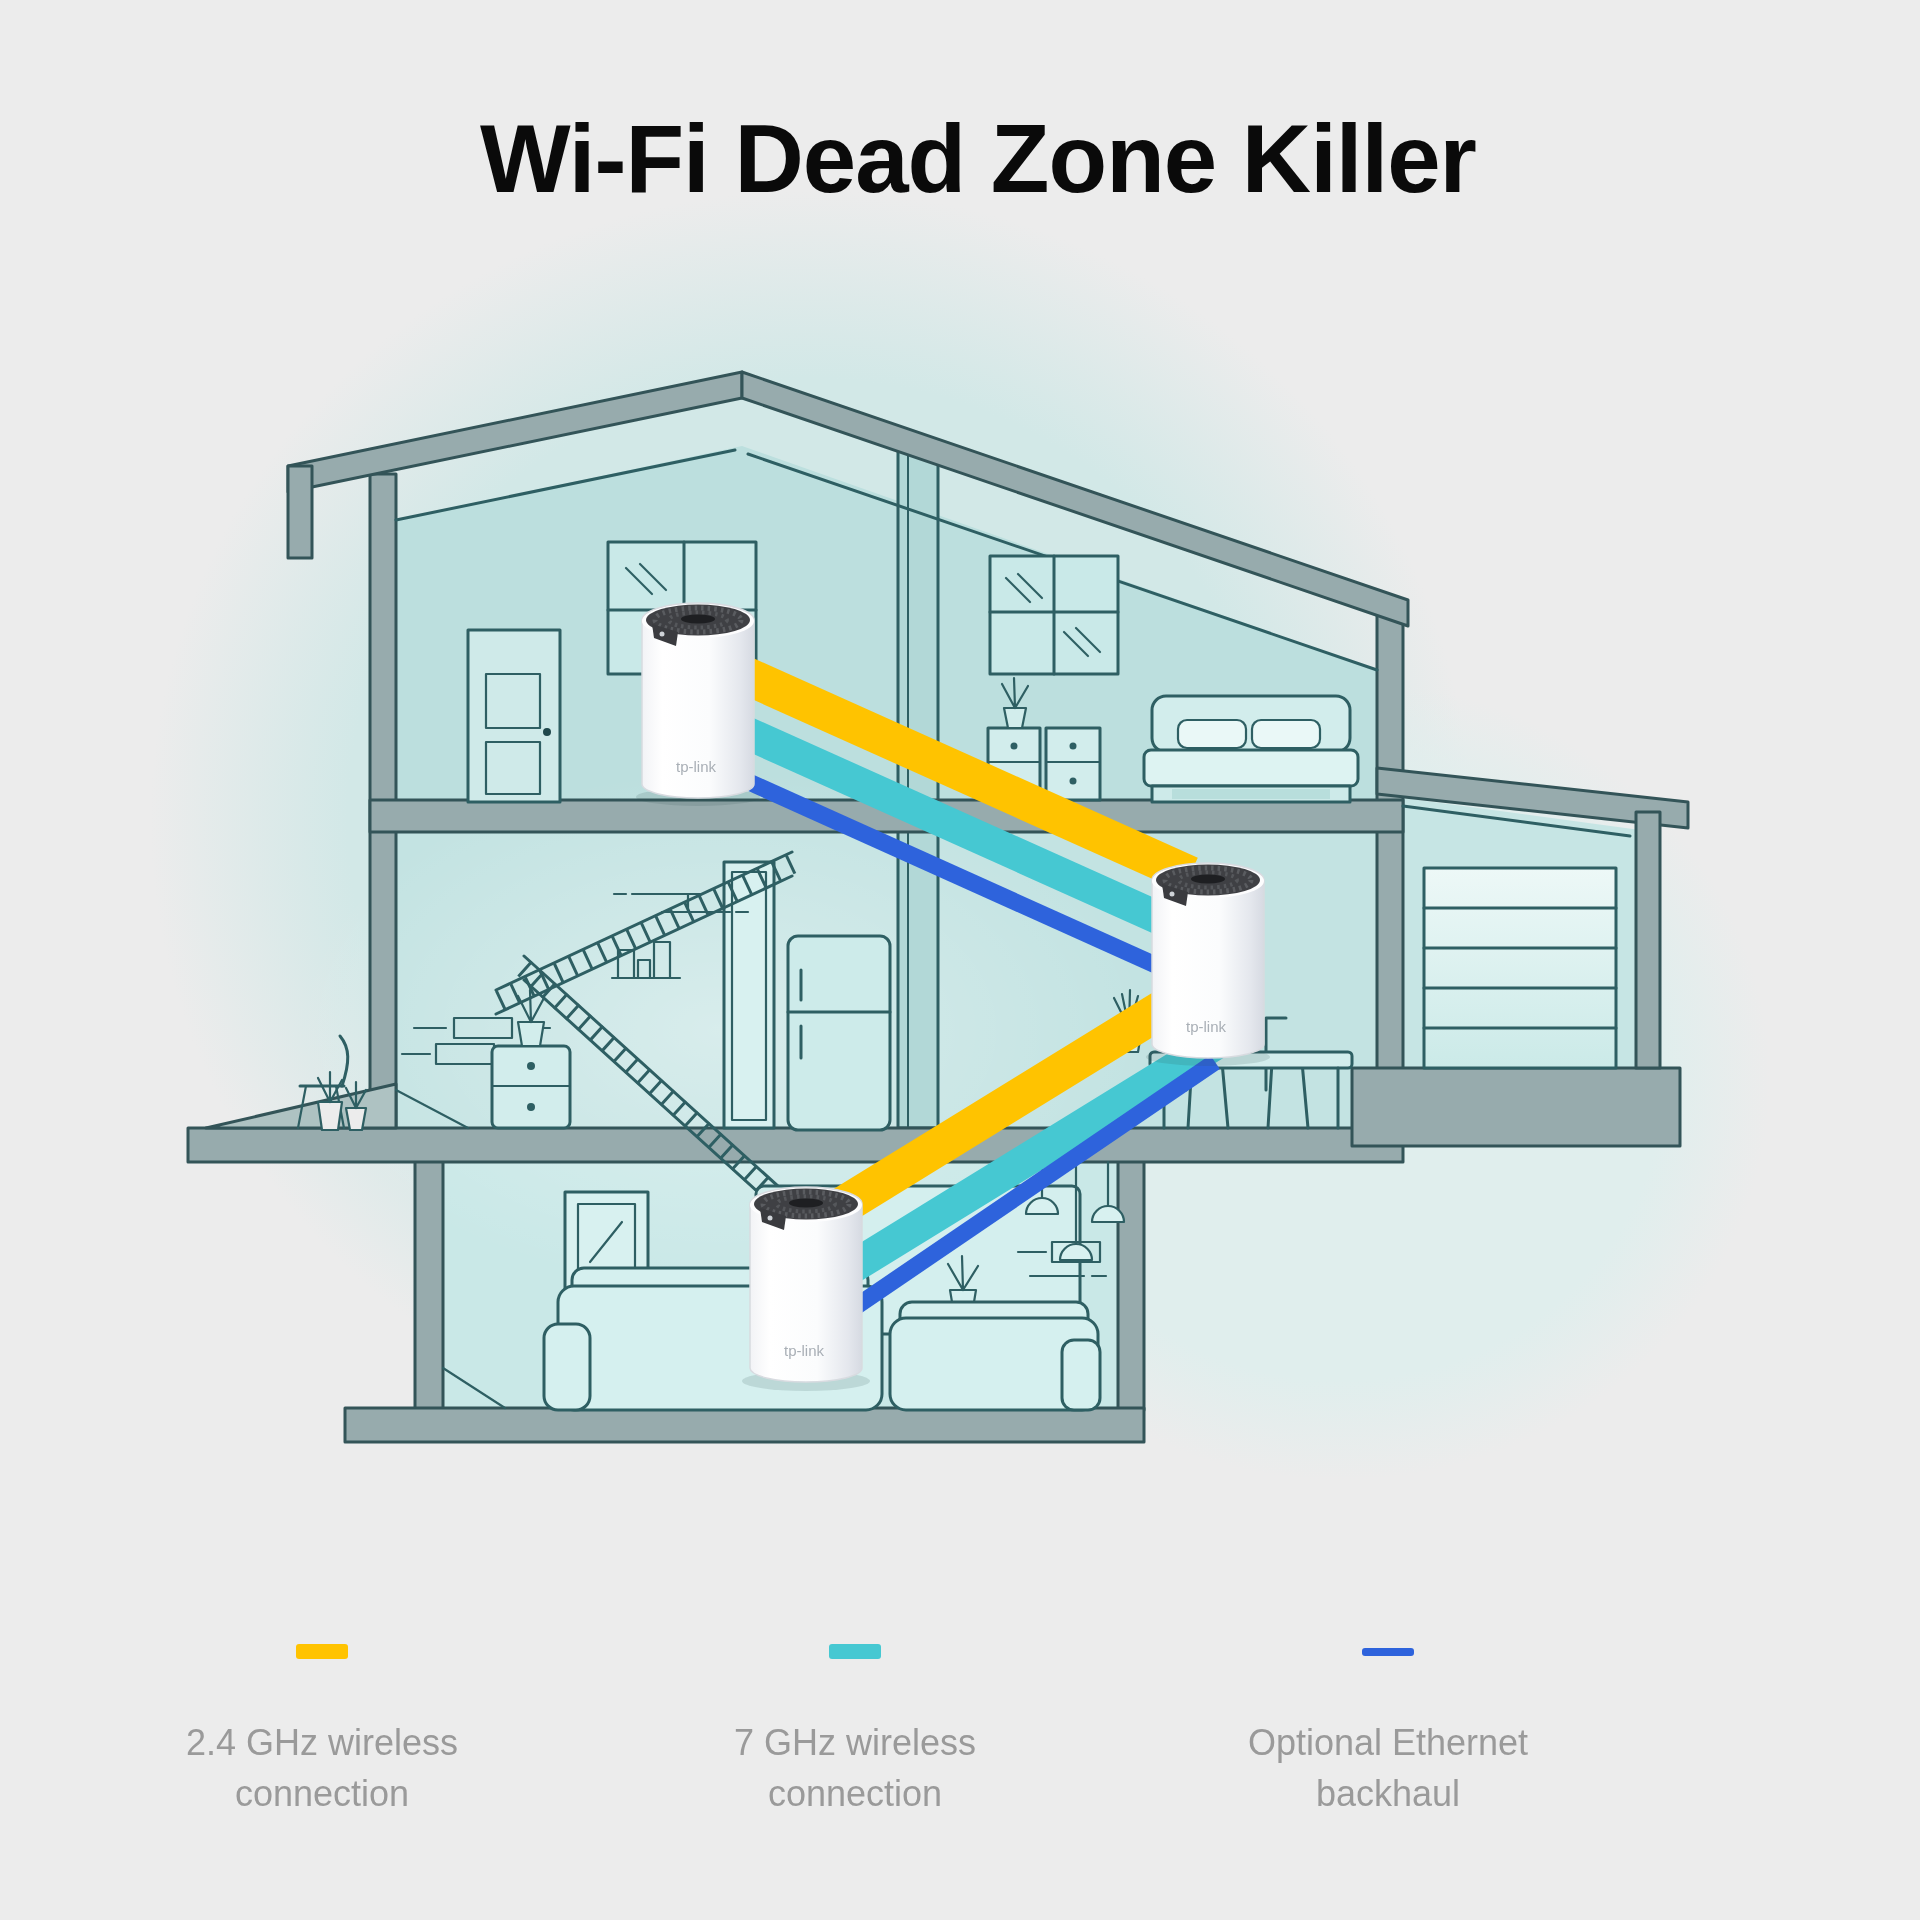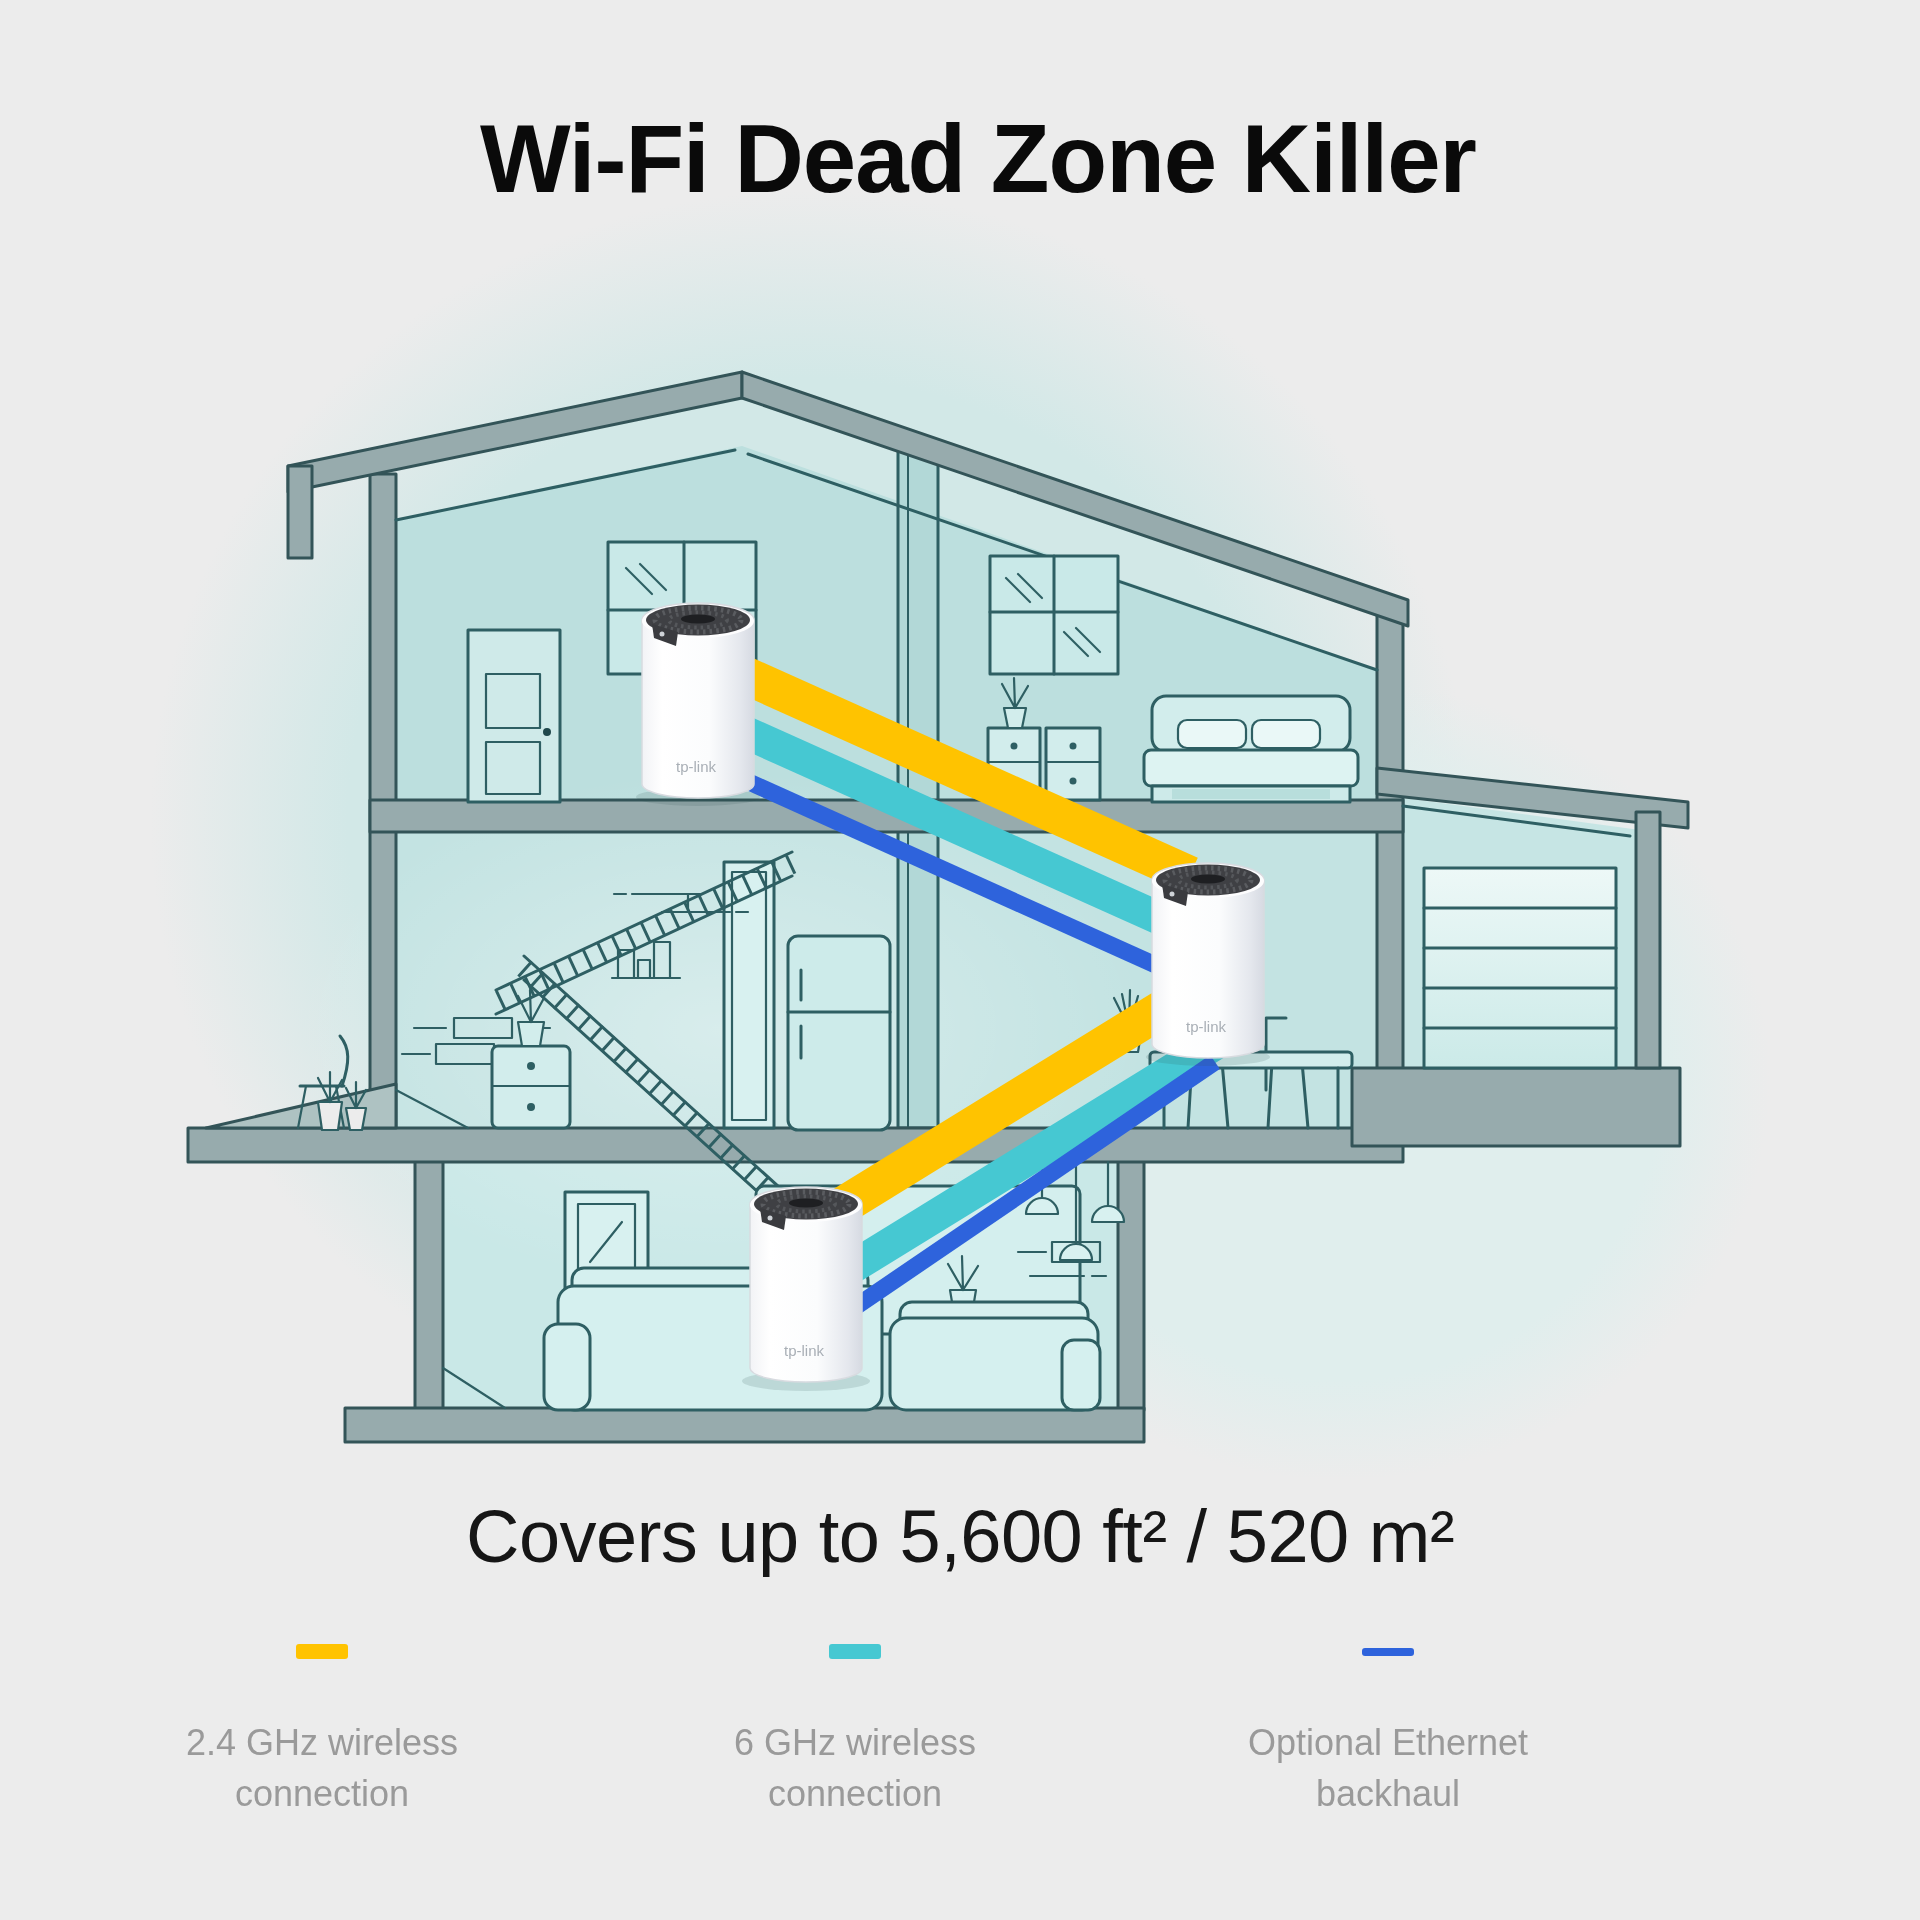--- a/index.html
+++ b/index.html
@@ -324,34 +324,33 @@
       <ellipse cx="806" cy="1204" rx="29" ry="7.5" fill="none" stroke="#55575B" stroke-width="4" stroke-dasharray="2.5 4"></ellipse>
       <ellipse cx="806" cy="1203" rx="17" ry="4.5" fill="#1E1F22"></ellipse>
       <path d="M760,1208 L786,1216 L784,1230 L762,1222 Z" fill="#3A3B3F"></path>
       <circle cx="770" cy="1218" r="2.5" fill="#CFD3D8"></circle>
       <text class="logo" x="804" y="1356">tp-link</text>
     </g>
   </svg>
 
   <div class="headline">Wi-Fi Dead Zone Killer</div>
 
-  <div class="coverage">Covers up to 5,600 ft² / 520 m²</div>
 
   <div class="legend">
     <div class="legend-item l1">
       <div class="dash" style="background: rgb(255, 195, 0);"></div>
       <div class="legend-label">
         <span>2.4 GHz wireless</span>
         <span>connection</span>
       </div>
     </div>
     <div class="legend-item l2">
       <div class="dash" style="background: rgb(70, 200, 210);"></div>
       <div class="legend-label">
-        <span>6 GHz wireless</span>
+        <span>7 GHz wireless</span>
         <span>connection</span>
       </div>
     </div>
     <div class="legend-item l3">
       <div class="dash thin" style="background: rgb(46, 99, 220);"></div>
       <div class="legend-label">
         <span>Optional Ethernet</span>
         <span>backhaul</span>
       </div>
     </div>

